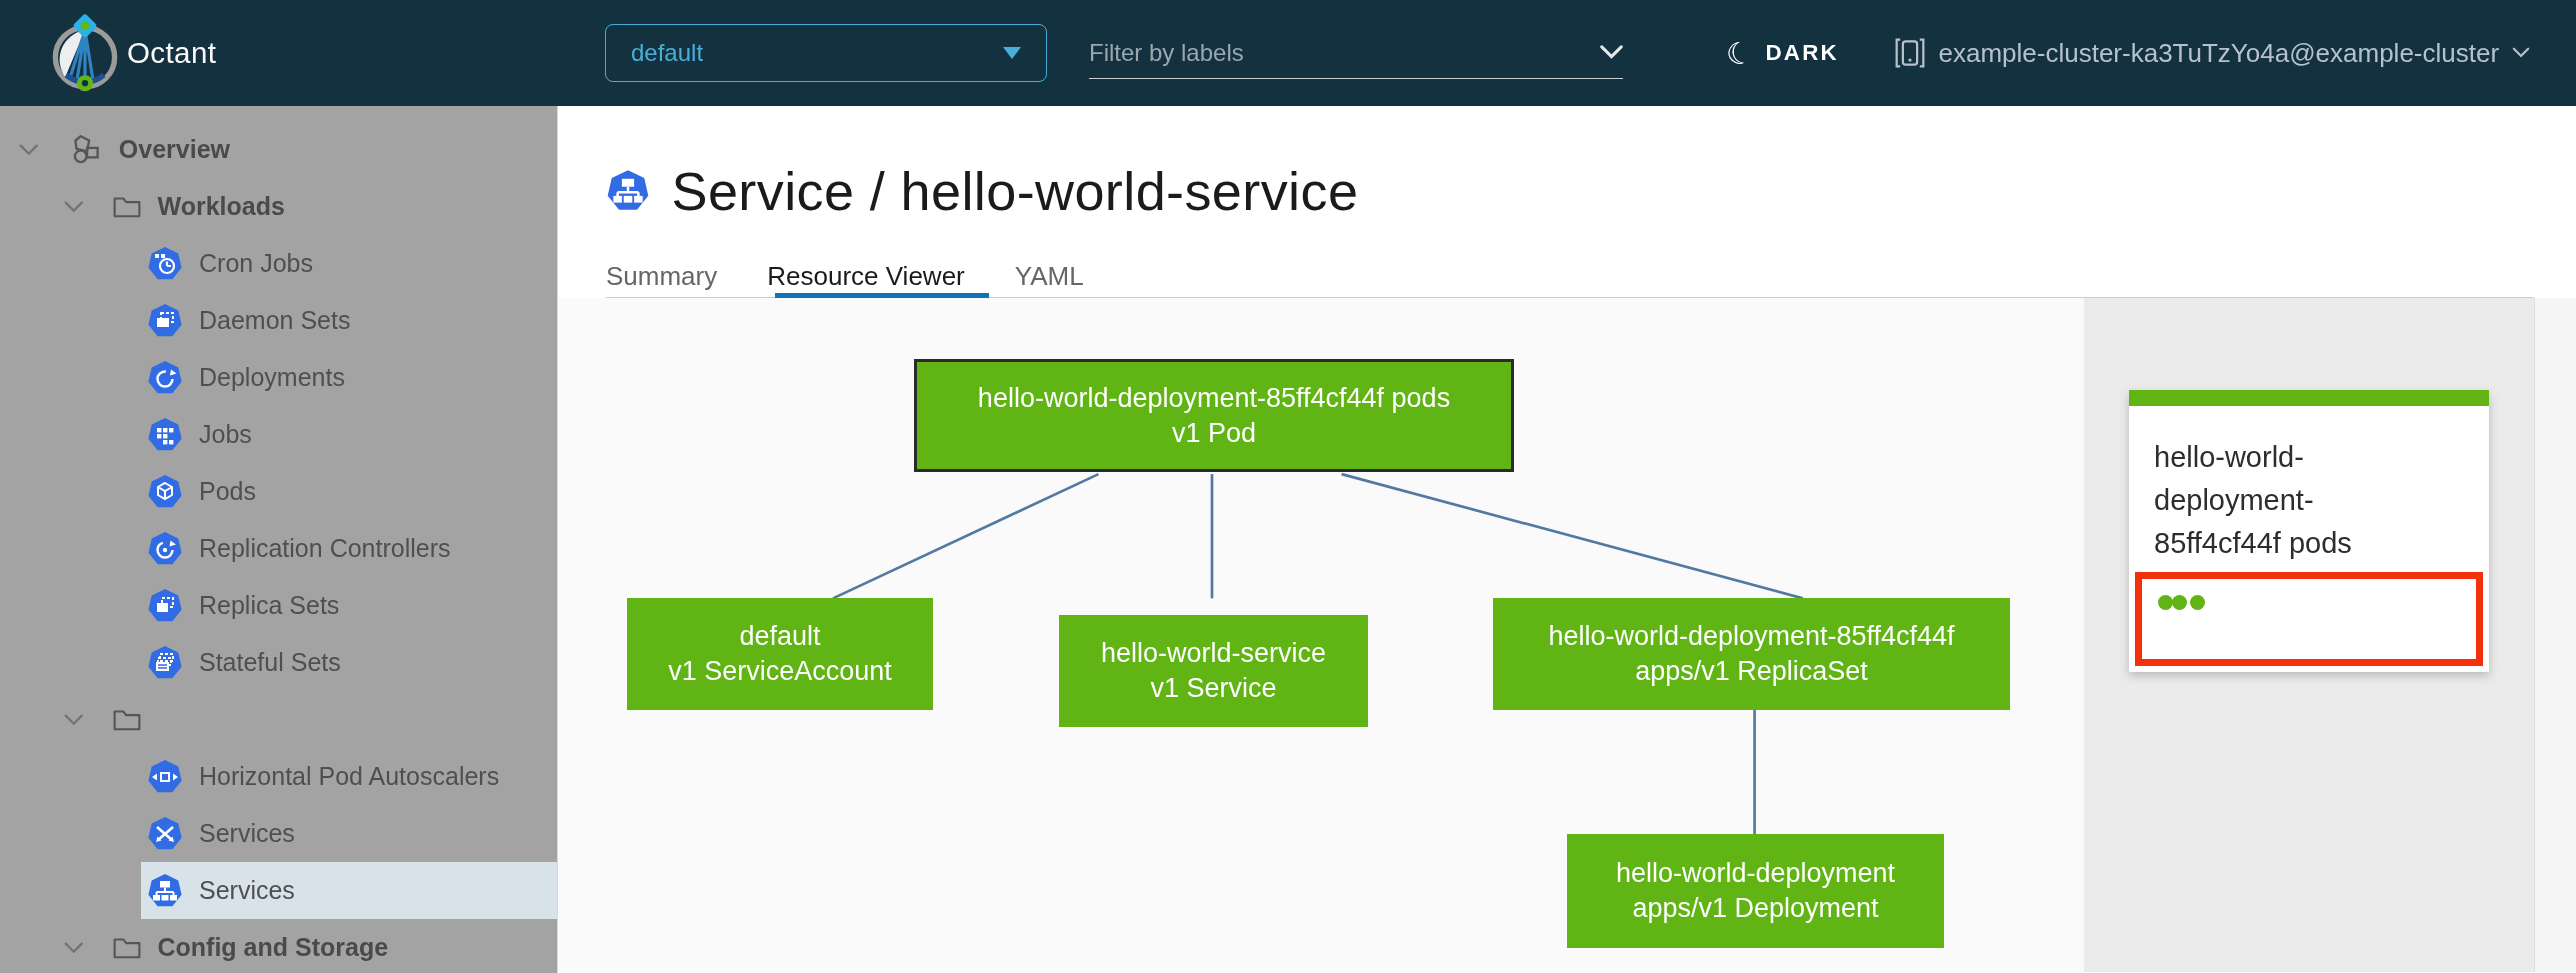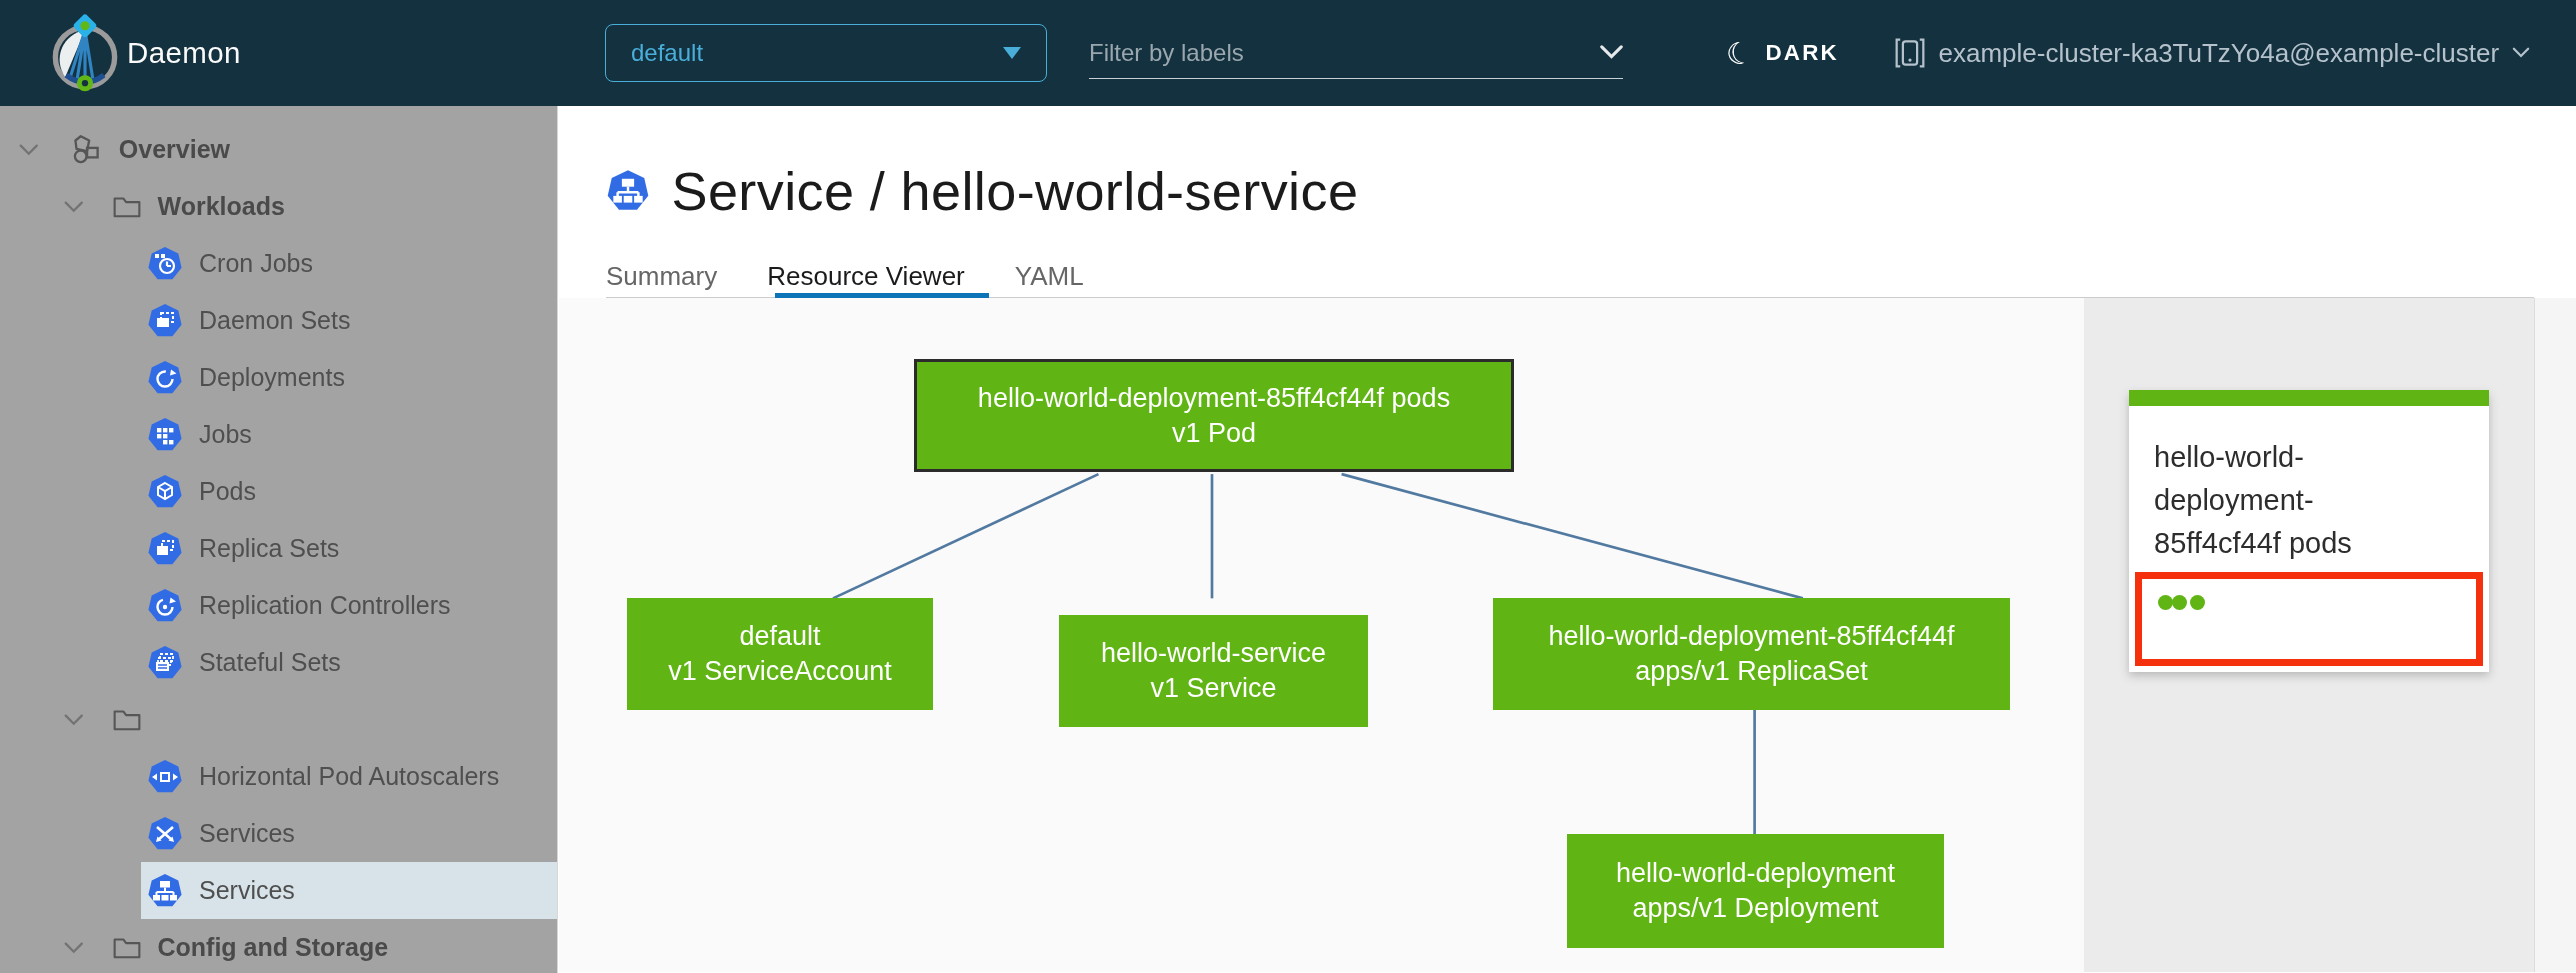--- a/index.html
+++ b/index.html
@@ -92,21 +92,21 @@
         <circle cx="39" cy="48" r="33" fill="none" stroke="#9b9b9b" stroke-width="6"></circle>
         <path d="M39 18 L17 70 A33 33 0 0 1 39 18" fill="#ffffff" opacity="0.92"></path>
         <path d="M39 18 L22 72 M39 18 L30 74 M39 18 L39 75 M39 18 L48 74" stroke="#2f84c1" stroke-width="3.5" fill="none"></path>
         <path d="M18 68 Q39 84 60 68" stroke="#1d4f91" stroke-width="6" fill="none"></path>
         <rect x="29" y="3" width="20" height="20" rx="4" transform="rotate(45 39 13)" fill="#29b1e8"></rect>
         <circle cx="39" cy="13" r="5" fill="#61b715"></circle>
         <circle cx="39" cy="77" r="9" fill="#61b715"></circle>
         <circle cx="39" cy="77" r="3.5" fill="#14313f"></circle>
       </svg>
     </div>
-    <div class="app-title">Daemon</div>
+    <div class="app-title">Octant</div>
 
     <div class="ns-select">
       <span class="val">default</span>
       <span class="ns-caret"></span>
     </div>
 
     <div class="filter-box">
       <span class="ph">Filter by labels</span>
       <svg width="23" height="14.3" viewBox="0 0 26 16">
         <polyline points="2,2 13,13 24,2" fill="none" stroke="#e6e9eb" stroke-width="3.5" stroke-linecap="round"></polyline>
@@ -205,34 +205,34 @@
       <svg class="kicon" viewBox="0 0 36 36">
         <polygon points="18,1 31.3,7.4 34.6,21.8 25.4,33.3 10.6,33.3 1.4,21.8 4.7,7.4" fill="#326ce5"></polygon>
         <path d="M18 9 l7 4 v8 l-7 4 -7-4 v-8 z M11 13 l7 4 7-4 M18 17 v8" fill="none" stroke="#fff" stroke-width="2"></path>
       </svg>
       <span class="lbl l2">Pods</span>
     </div>
 
     <div class="srow">
       <svg class="kicon" viewBox="0 0 36 36">
         <polygon points="18,1 31.3,7.4 34.6,21.8 25.4,33.3 10.6,33.3 1.4,21.8 4.7,7.4" fill="#326ce5"></polygon>
-        <rect x="15" y="10" width="11" height="9" fill="none" stroke="#fff" stroke-width="2" stroke-dasharray="3 2"></rect>
-        <rect x="10" y="15" width="11" height="9" fill="#fff"></rect>
-      </svg>
-      <span class="lbl l2">Replica Sets</span>
-    </div>
-
-    <div class="srow">
-      <svg class="kicon" viewBox="0 0 36 36">
-        <polygon points="18,1 31.3,7.4 34.6,21.8 25.4,33.3 10.6,33.3 1.4,21.8 4.7,7.4" fill="#326ce5"></polygon>
         <circle cx="18" cy="19" r="7.5" fill="none" stroke="#fff" stroke-width="2.4" stroke-dasharray="33 14"></circle>
         <polygon points="23.5,9.5 29,13.5 22.5,15.5" fill="#fff"></polygon>
         <circle cx="18" cy="19" r="2.2" fill="#fff"></circle>
       </svg>
       <span class="lbl l2">Replication Controllers</span>
+    </div>
+
+    <div class="srow">
+      <svg class="kicon" viewBox="0 0 36 36">
+        <polygon points="18,1 31.3,7.4 34.6,21.8 25.4,33.3 10.6,33.3 1.4,21.8 4.7,7.4" fill="#326ce5"></polygon>
+        <rect x="15" y="10" width="11" height="9" fill="none" stroke="#fff" stroke-width="2" stroke-dasharray="3 2"></rect>
+        <rect x="10" y="15" width="11" height="9" fill="#fff"></rect>
+      </svg>
+      <span class="lbl l2">Replica Sets</span>
     </div>
 
     <div class="srow">
       <svg class="kicon" viewBox="0 0 36 36">
         <polygon points="18,1 31.3,7.4 34.6,21.8 25.4,33.3 10.6,33.3 1.4,21.8 4.7,7.4" fill="#326ce5"></polygon>
         <rect x="13" y="9" width="13" height="7" fill="none" stroke="#fff" stroke-width="1.8" stroke-dasharray="3 2"></rect>
         <rect x="11" y="13" width="13" height="7" fill="none" stroke="#fff" stroke-width="1.8" stroke-dasharray="3 2"></rect>
         <rect x="9" y="17" width="13" height="9" fill="#fff"></rect>
         <path d="M11 20 h9 M11 23 h9" stroke="#326ce5" stroke-width="1.6"></path>
       </svg>

